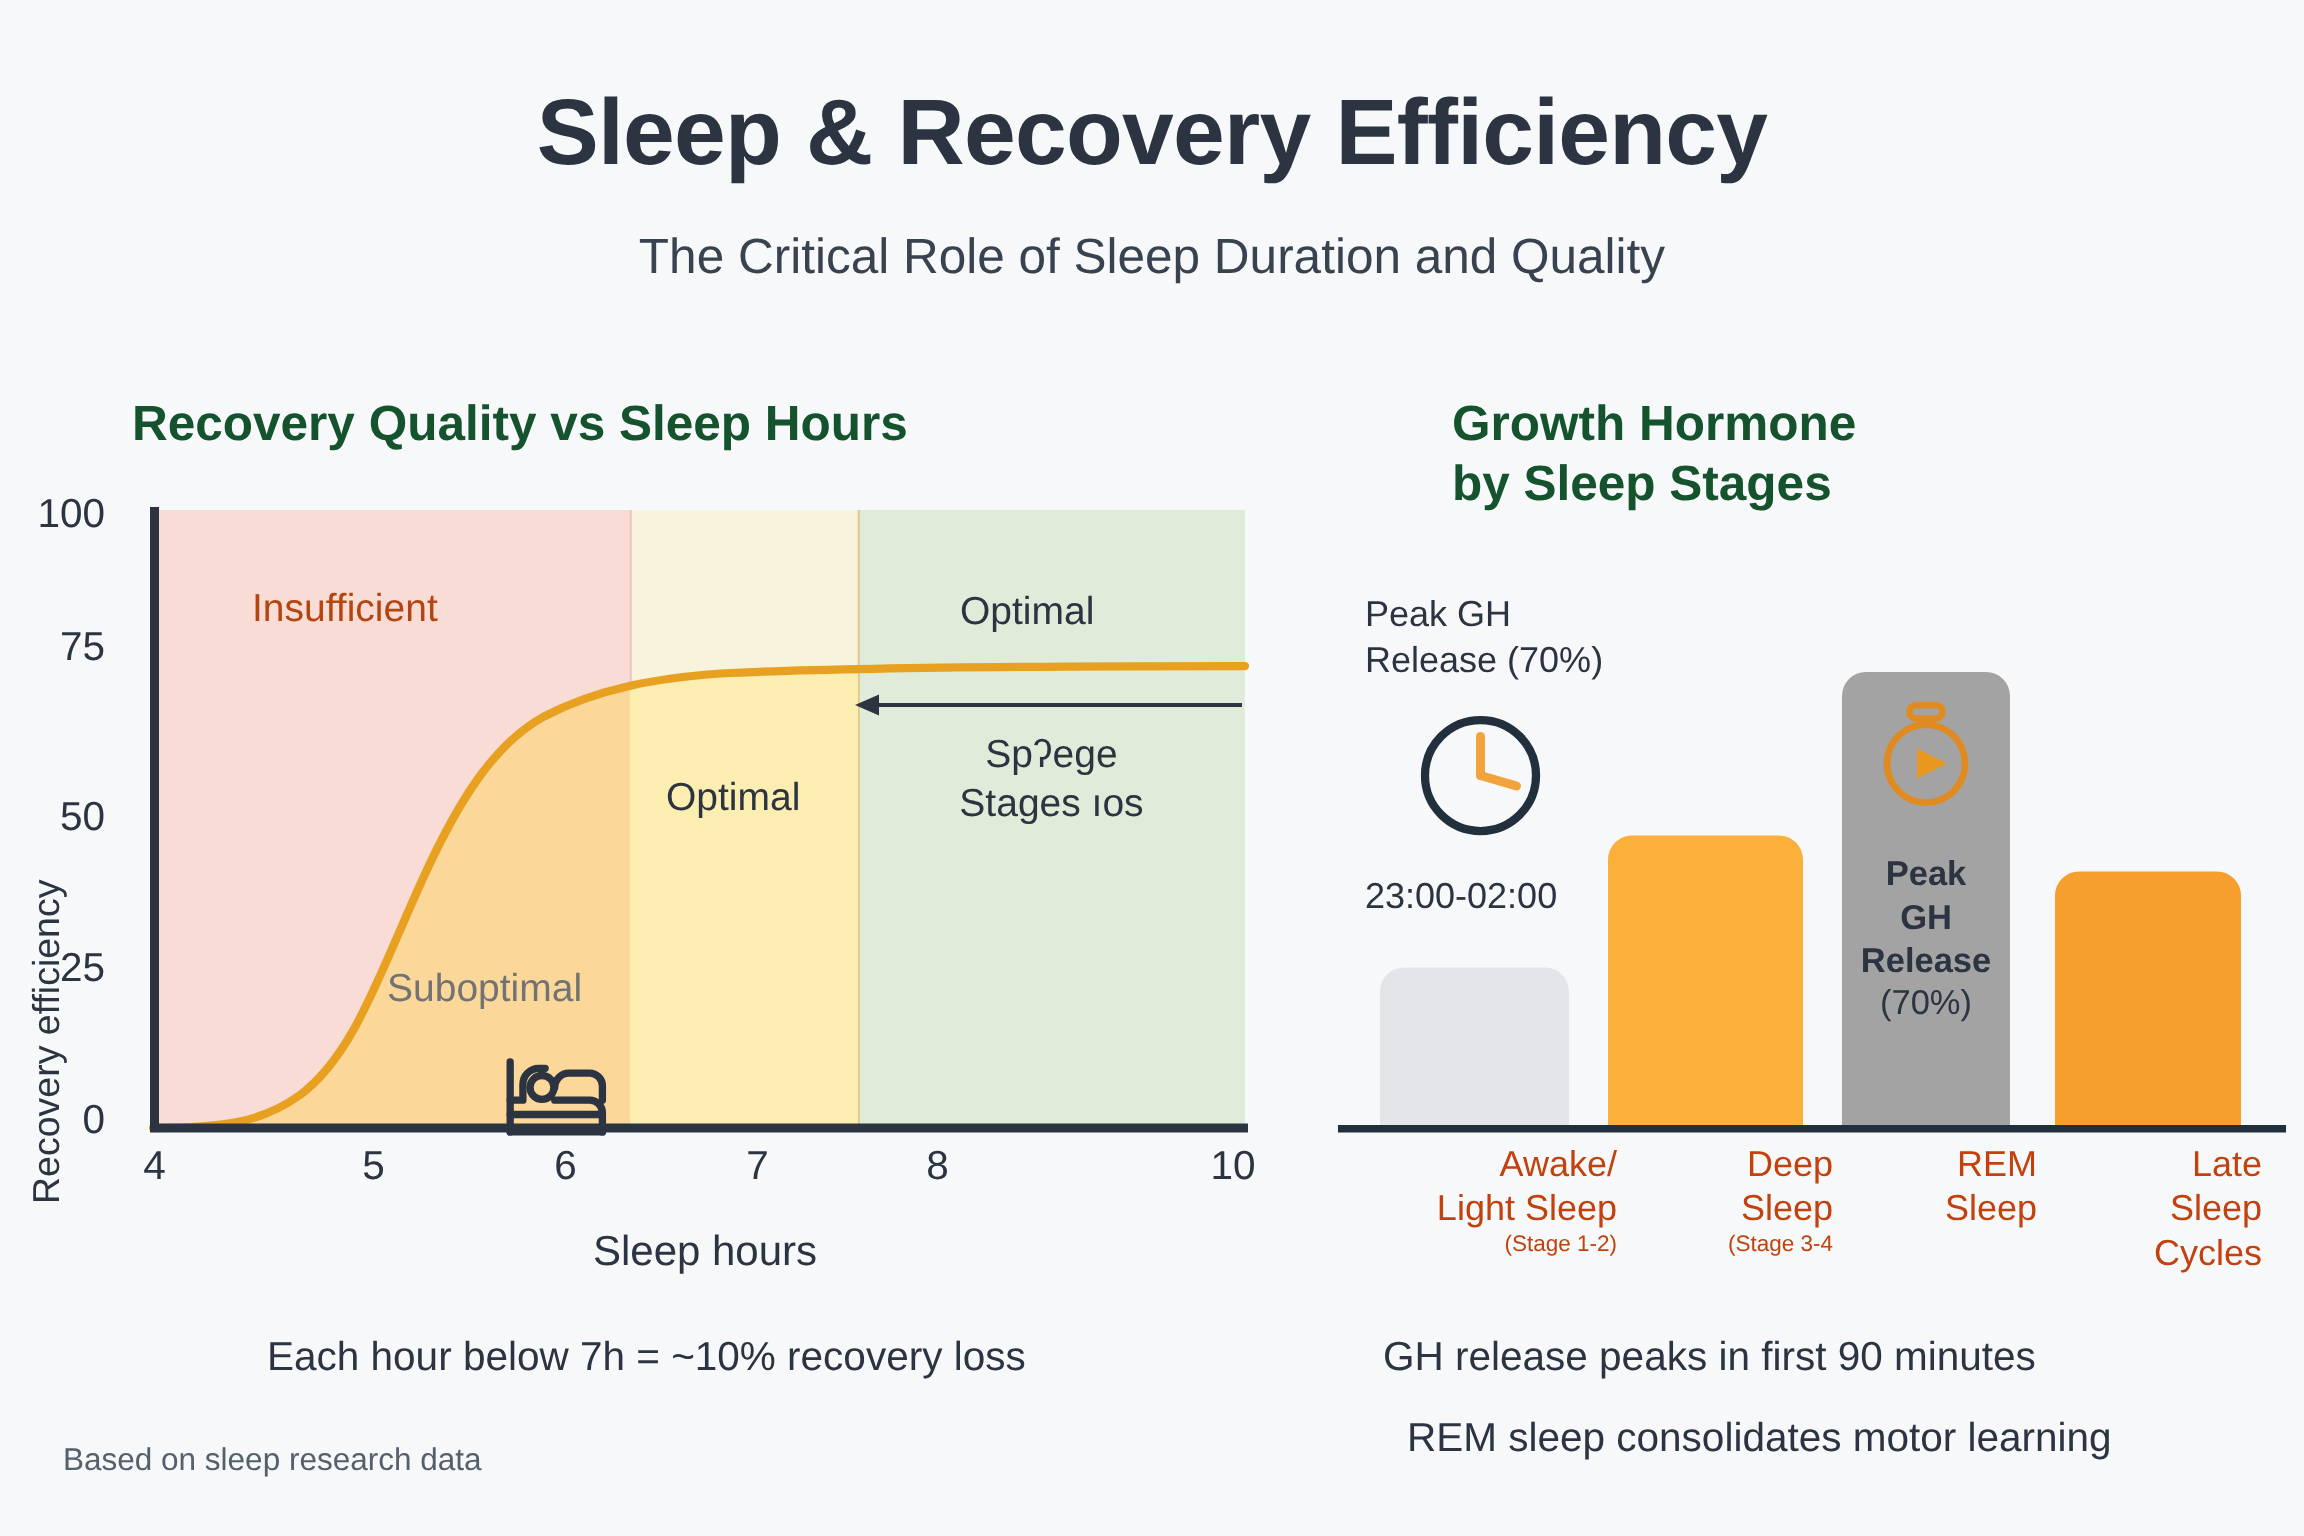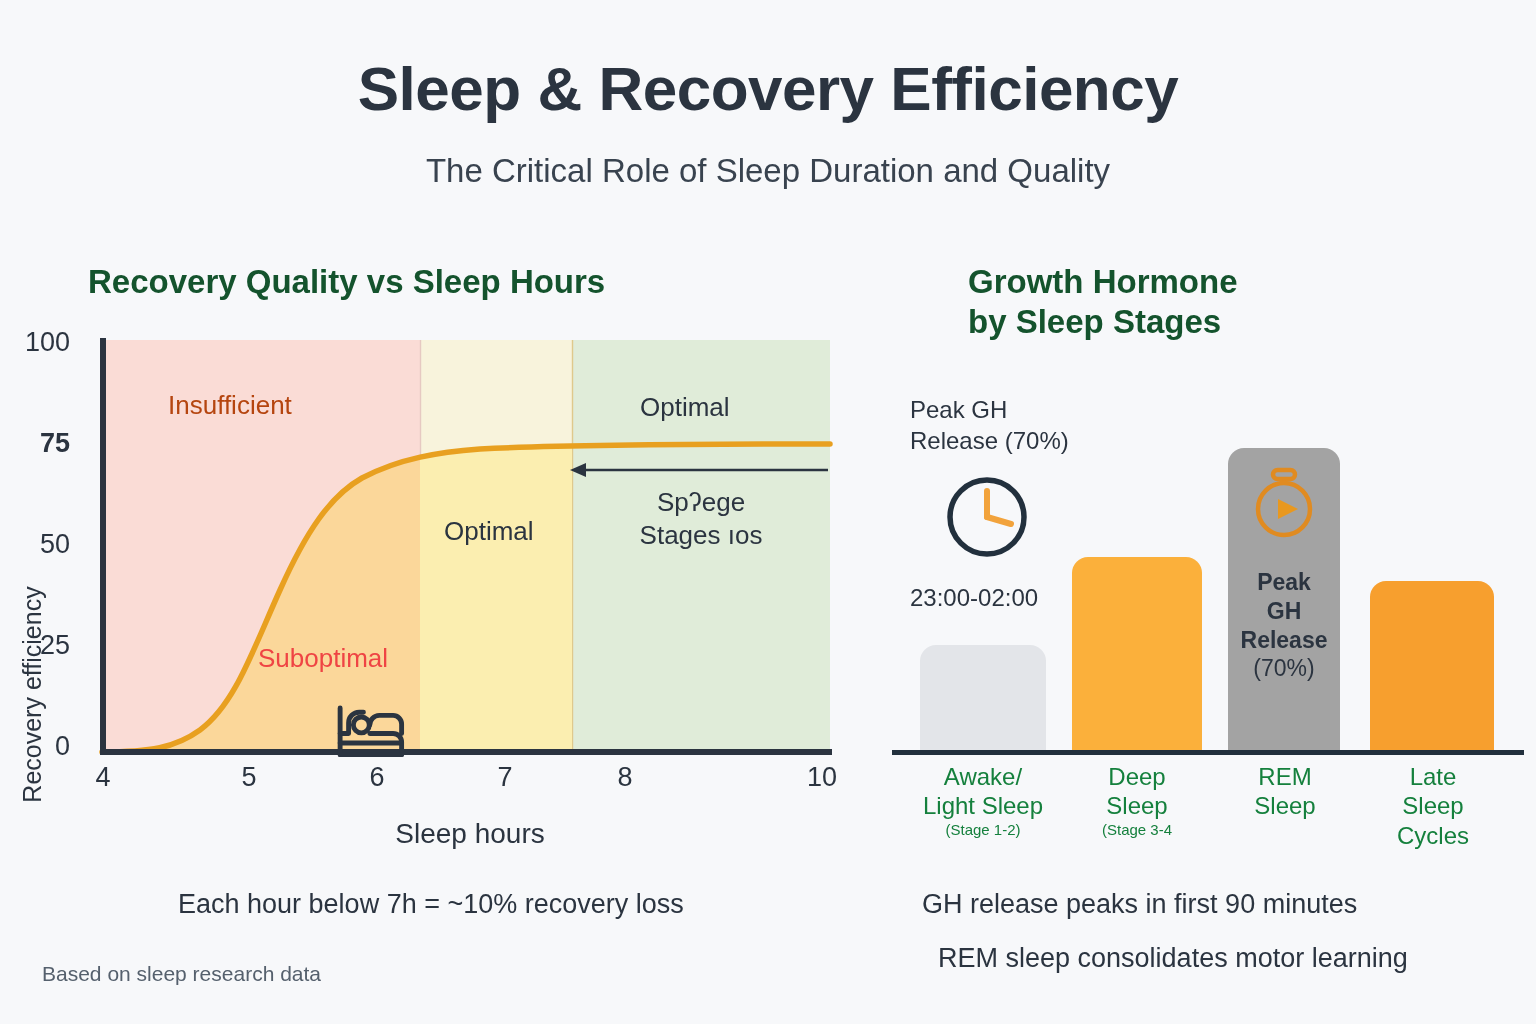--- a/index.html
+++ b/index.html
@@ -131,23 +131,23 @@
     left: 0; right: 0;
     text-align: center;
     font-size: 23px;
     font-weight: bold;
     color: #2b3440;
     line-height: 1.25;
   }
   .bar-inner-label .sub { font-weight: normal; }
   .bar-caption {
     position: absolute;
-    text-align: center;
+    text-align: right;
     font-size: 24px;
-    color: #15803d;
+    color: #c2410c;
     line-height: 1.22;
     white-space: nowrap;
   }
   .bar-caption .stage-line { font-size: 15px; }
   .annot {
     position: absolute;
     font-size: 24px;
     color: #2b3440;
     line-height: 1.3;
     white-space: nowrap;
@@ -175,21 +175,21 @@
   <div class="title">Sleep &amp; Recovery Efficiency</div>
   <div class="subtitle">The Critical Role of Sleep Duration and Quality</div>
 
   <div class="panel-title" id="left-panel-title">Recovery Quality vs Sleep Hours</div>
 
   <div id="left-chart">
 
     <div class="ylabel">Recovery efficiency</div>
 
     <div class="ytick" style="left:0; top:27px;">100</div>
-    <div class="ytick" style="left:0; top:128px;font-weight:bold;">75</div>
+    <div class="ytick" style="left:0; top:116px;">75</div>
     <div class="ytick" style="left:0; top:229px;">50</div>
     <div class="ytick" style="left:0; top:330px;">25</div>
     <div class="ytick" style="left:0; top:431px;">0</div>
 
     <svg width="880" height="580" style="position:absolute;left:0;top:0;">
       <defs>
         <clipPath id="plotclip">
             <rect x="102" y="40" width="728" height="412"></rect>
           </clipPath>
         <clipPath id="curveclip">
@@ -237,21 +237,21 @@
         <path d="M2,24 L10,24 L10,14 A10,10 0 0 1 20,4 L24,4"></path>
         <circle cx="22" cy="16" r="7.5"></circle>
         <path d="M30,24 L52,24 A8,8 0 0 1 60,32 L60,44"></path>
         <path d="M30,16 A9,9 0 0 1 39,7 L52,7 A8,8 0 0 1 60,15 L60,24"></path>
         <line x1="2" y1="33" x2="60" y2="33"></line>
         <line x1="2" y1="44" x2="60" y2="44"></line>
       </g>
     </svg>
 
     <div class="band-label" style="left:168px; top:90px; color:#b5450f;">Insufficient</div>
-    <div class="band-label" style="left:258px; top:343px; color:#ef4444;">Suboptimal</div>
+    <div class="band-label" style="left:258px; top:343px; color:#737373;">Suboptimal</div>
     <div class="band-label" style="left:444px; top:216px; color:#2b3440;">Optimal</div>
     <div class="band-label" style="left:640px; top:92px; color:#2b3440;">Optimal</div>
 
     <div class="zone-note" style="left:566px; top:186px; width:270px;">
       <div>Spʔege</div>
       <div>Stages ıos</div>
     </div>
 
     <div class="xtick" style="left:103px; top:462px;">4</div>
     <div class="xtick" style="left:249px; top:462px;">5</div>

